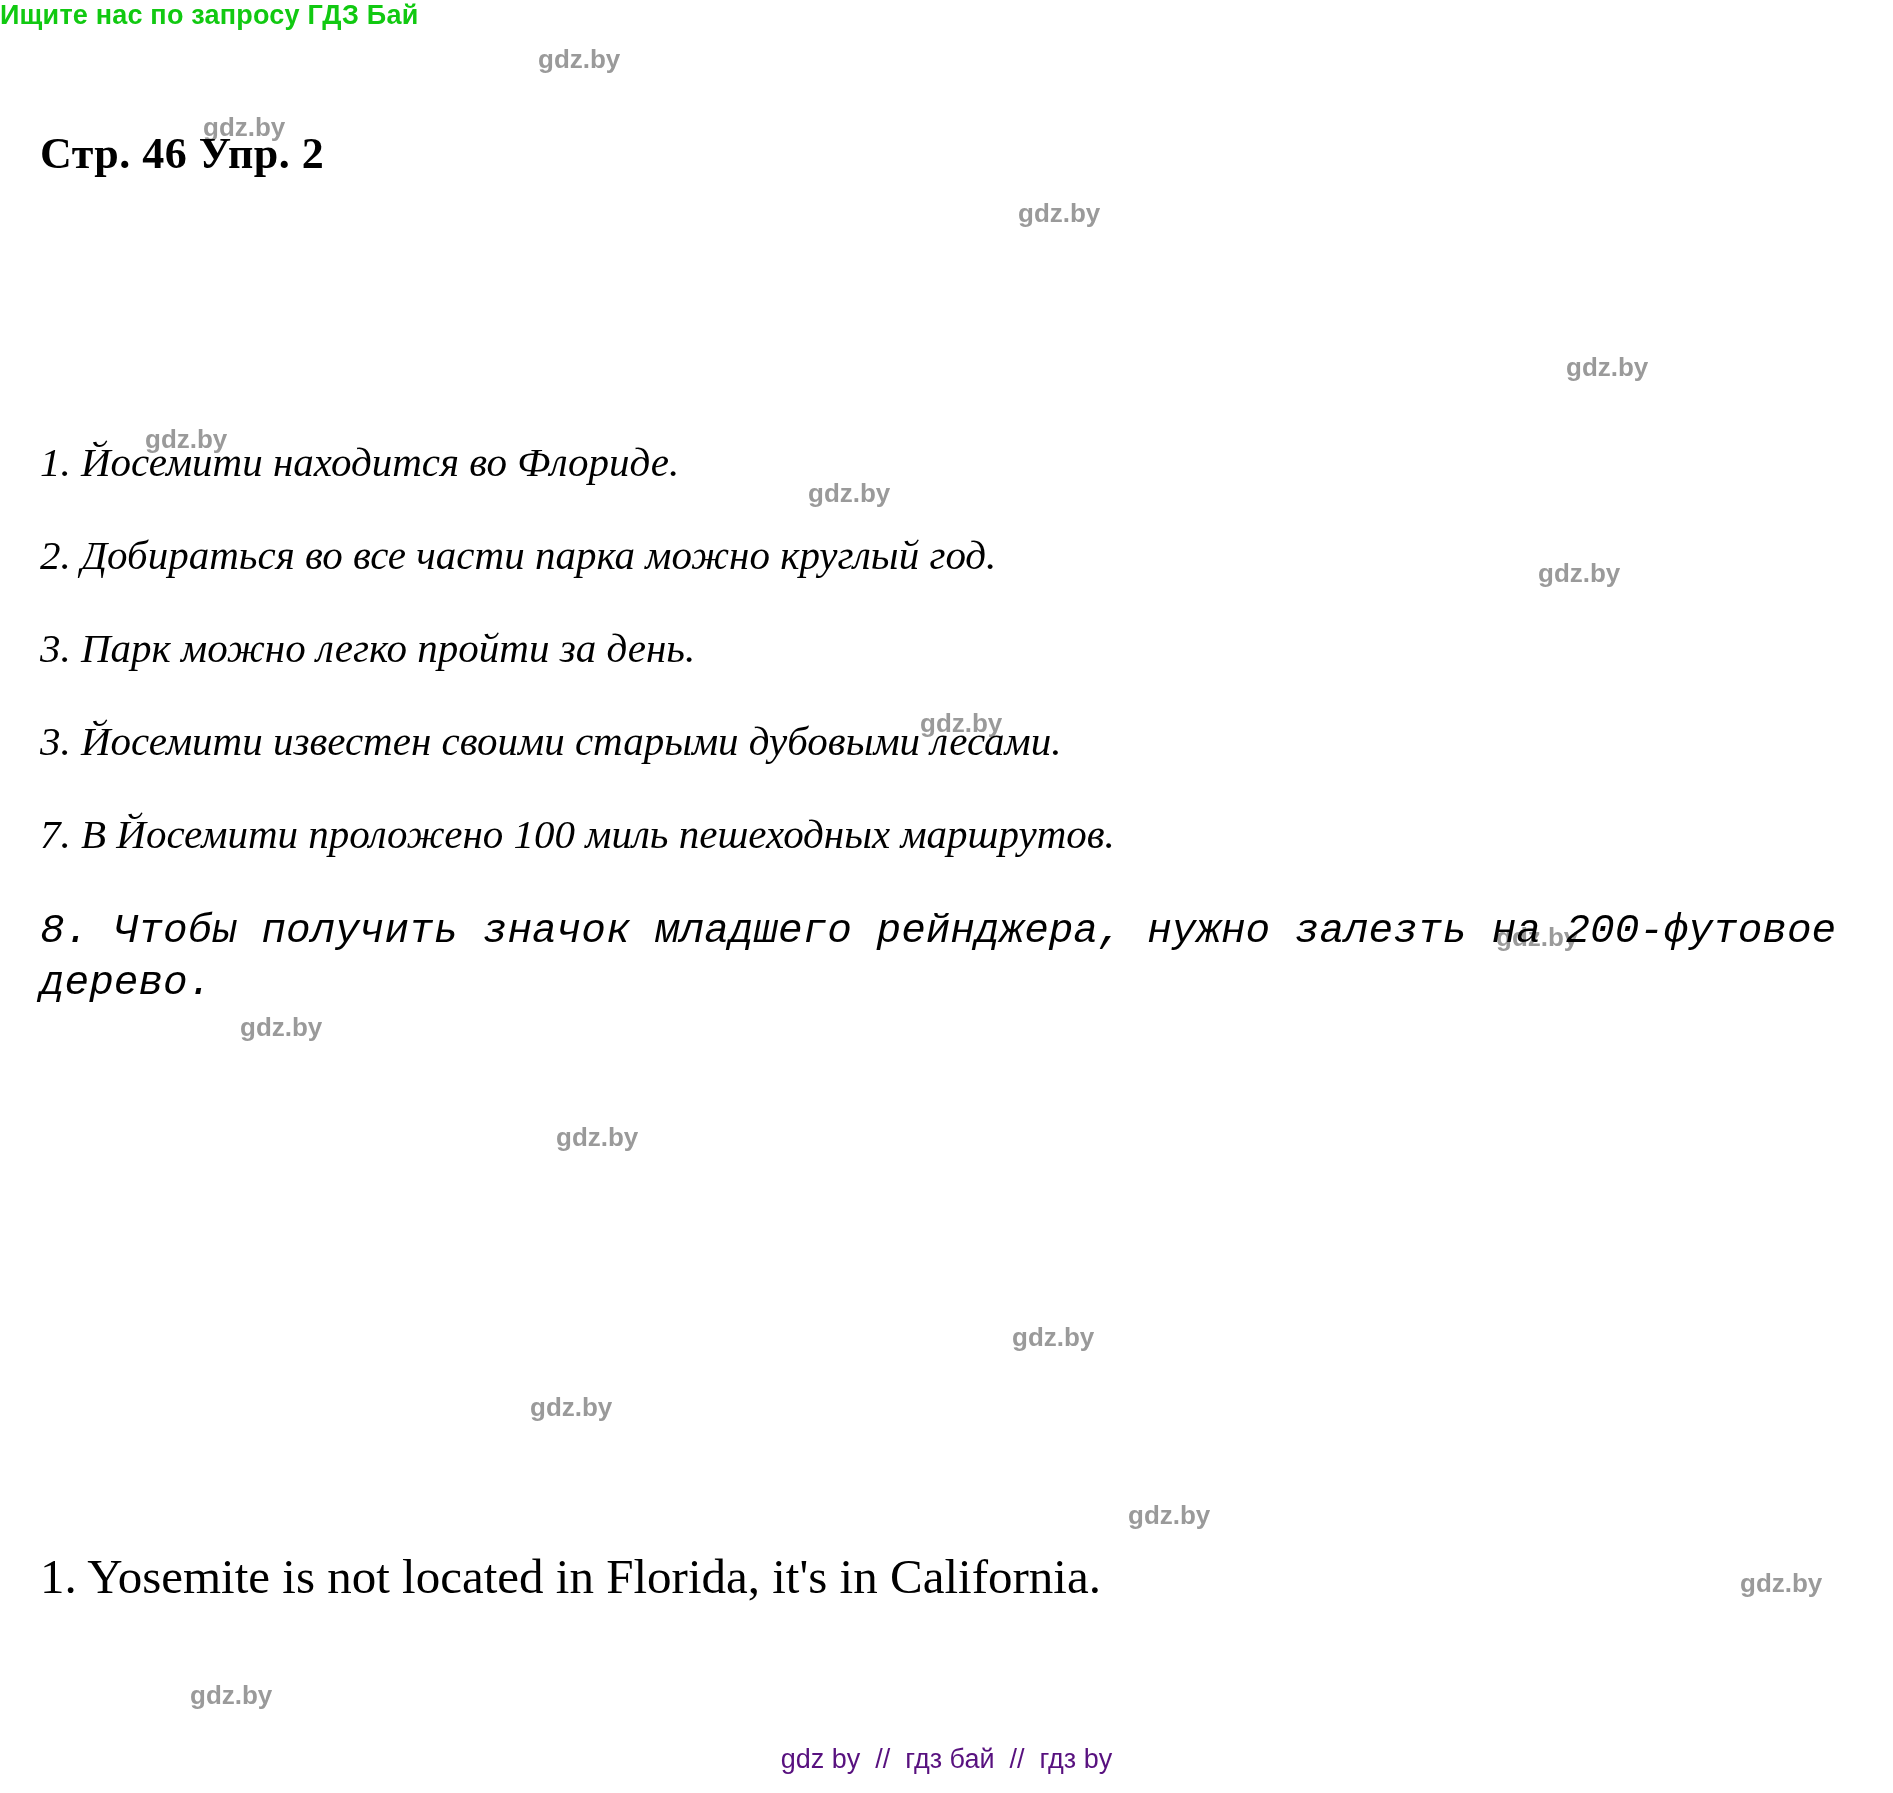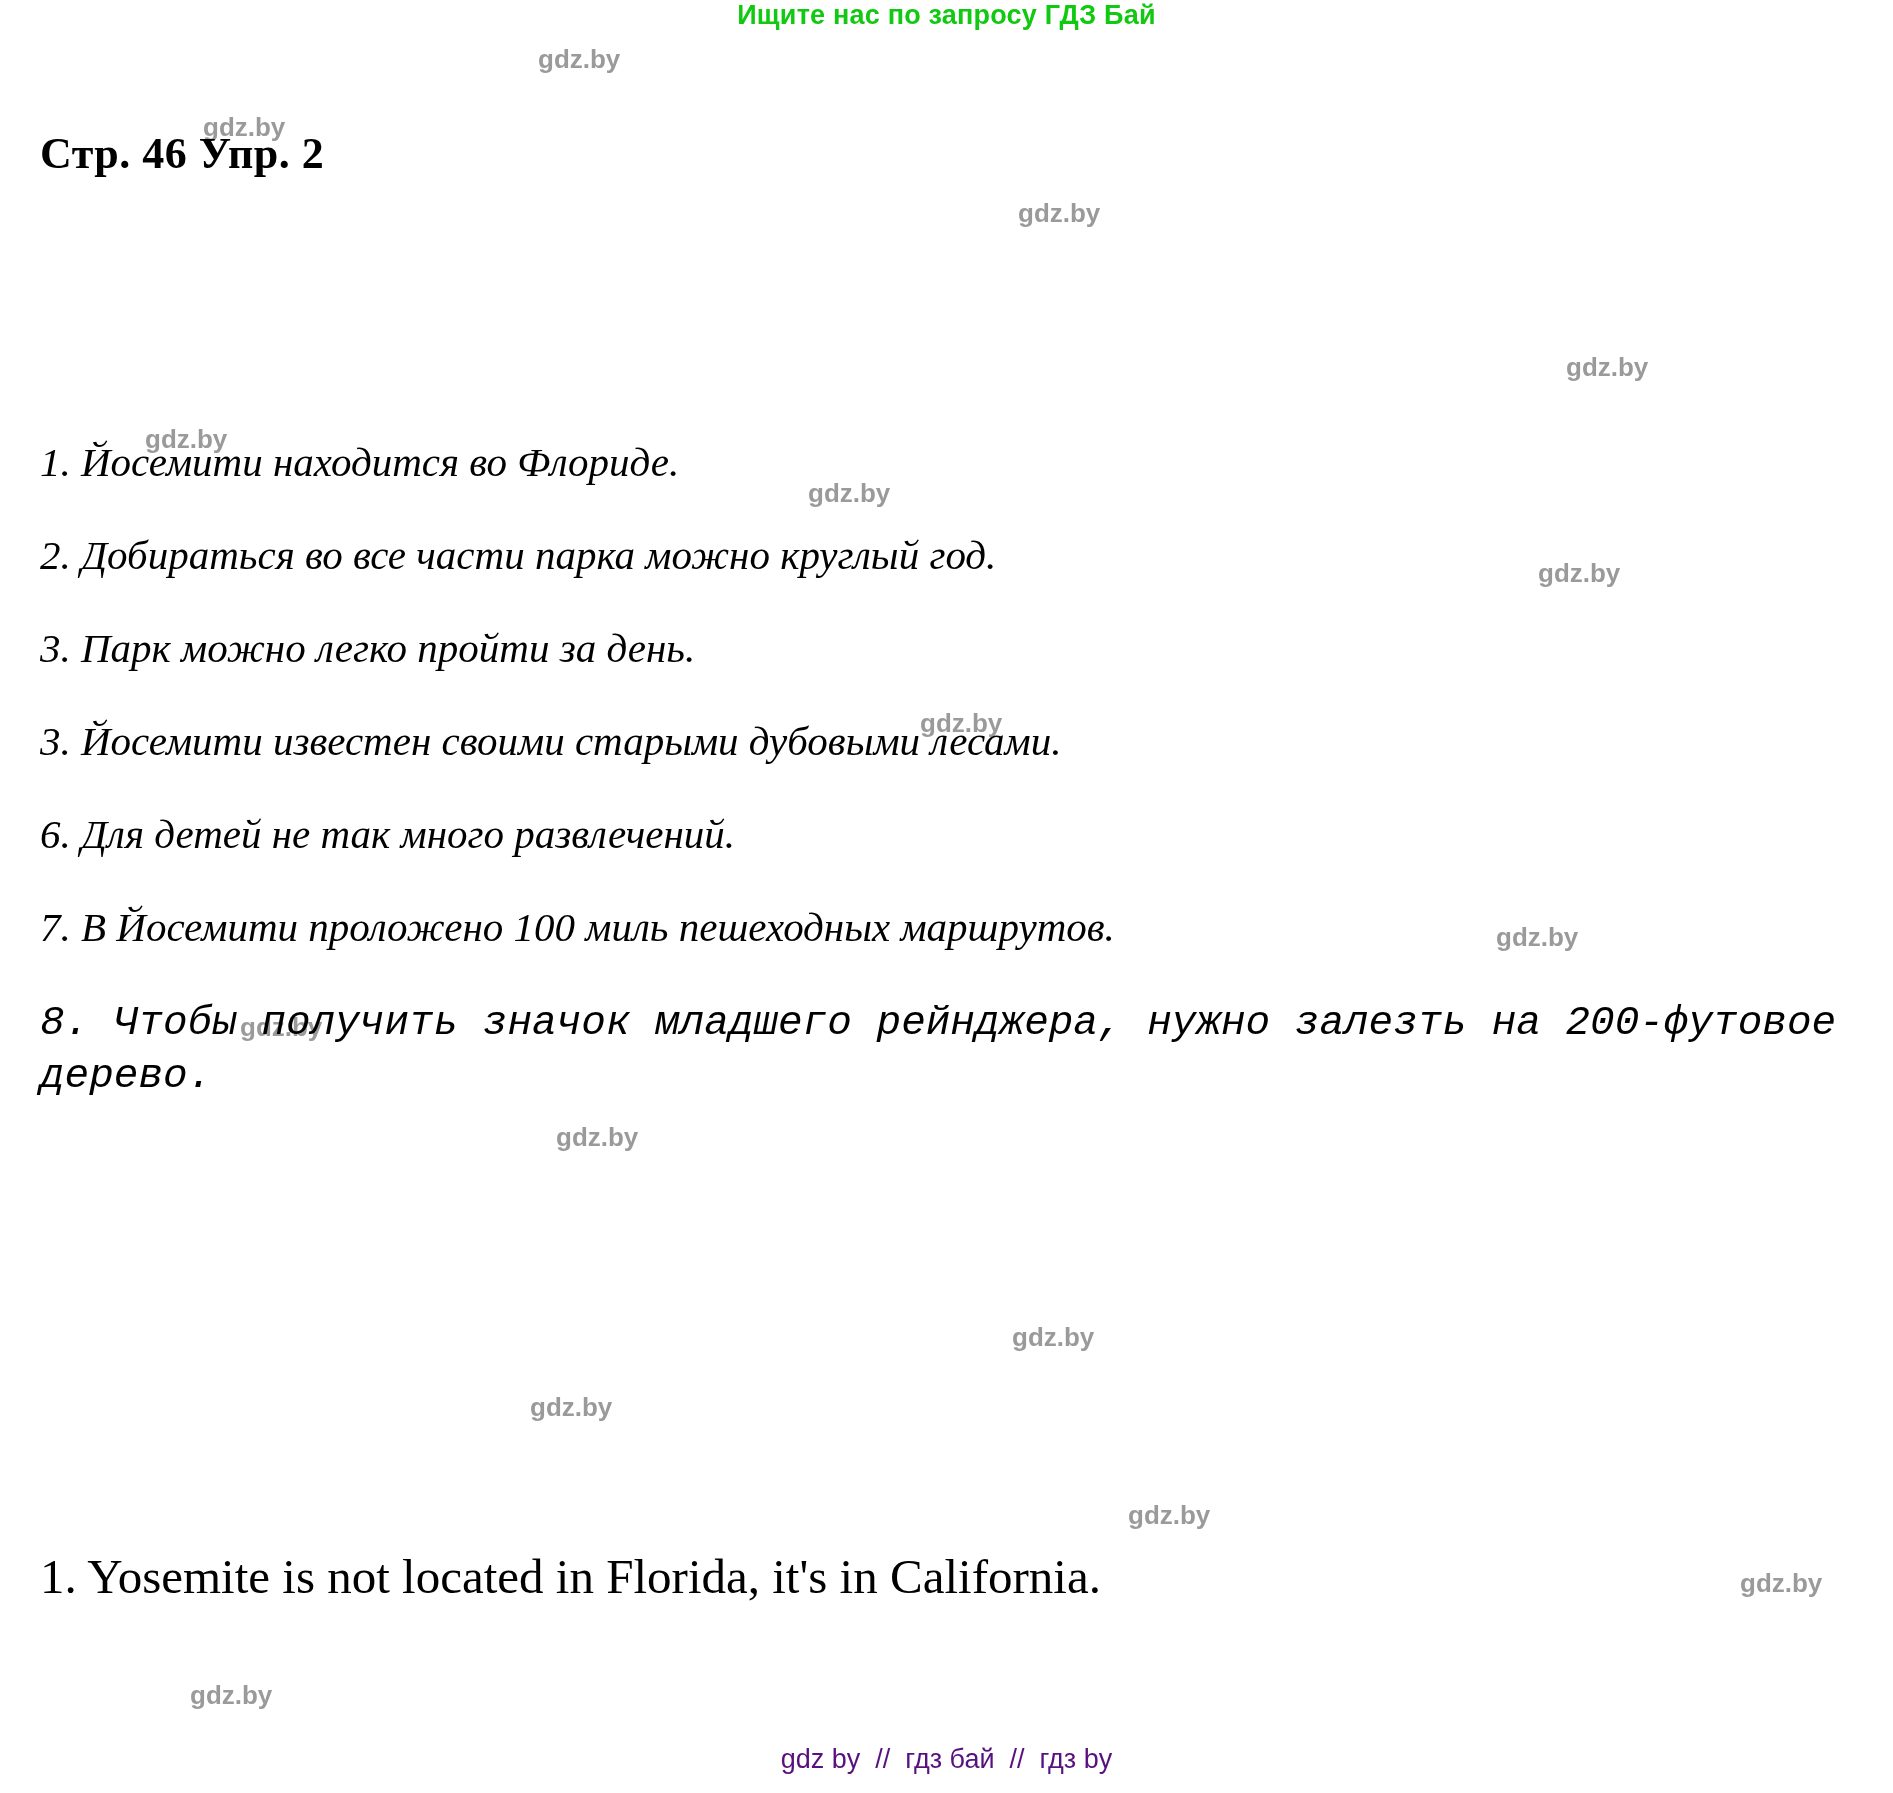--- a/index.html
+++ b/index.html
@@ -18,21 +18,20 @@
     overflow: hidden;
     background: #ffffff;
   }
 
   
   .top-banner {
     position: absolute;
     top: 0px;
     left: 0;
     width: 100%;
-    text-align: center;
     font-family: "Liberation Sans", "DejaVu Sans", sans-serif;
     font-size: 27px;
     font-weight: 700;
     color: #11c911;
     letter-spacing: 0.2px;
     white-space: nowrap;
   }
 
   
   .wm {
@@ -135,21 +134,20 @@
     </div>
 
   <div class="ex-title">Стр. 46 Упр. 2</div>
 
 
   <div class="list">
     <div class="list-item">1. Йосемити находится во Флориде.</div>
     <div class="list-item">2. Добираться во все части парка можно круглый год.</div>
     <div class="list-item">3. Парк можно легко пройти за день.</div>
     <div class="list-item">3. Йосемити известен своими старыми дубовыми лесами.</div>
-    <div class="list-item">6. Для детей не так много развлечений.</div>
     <div class="list-item">7. В Йосемити проложено 100 миль пешеходных маршрутов.</div>
     <div class="list-item wrap">8. Чтобы получить значок младшего рейнджера, нужно залезть на 200-футовое дерево.</div>
   </div>
 
   <div class="answers">
     <div class="answer-item">1. Yosemite is not located in Florida, it's in California.</div>
   </div>
 
   <div class="footer">gdz by  //  гдз бай  //  гдз by</div>
 

